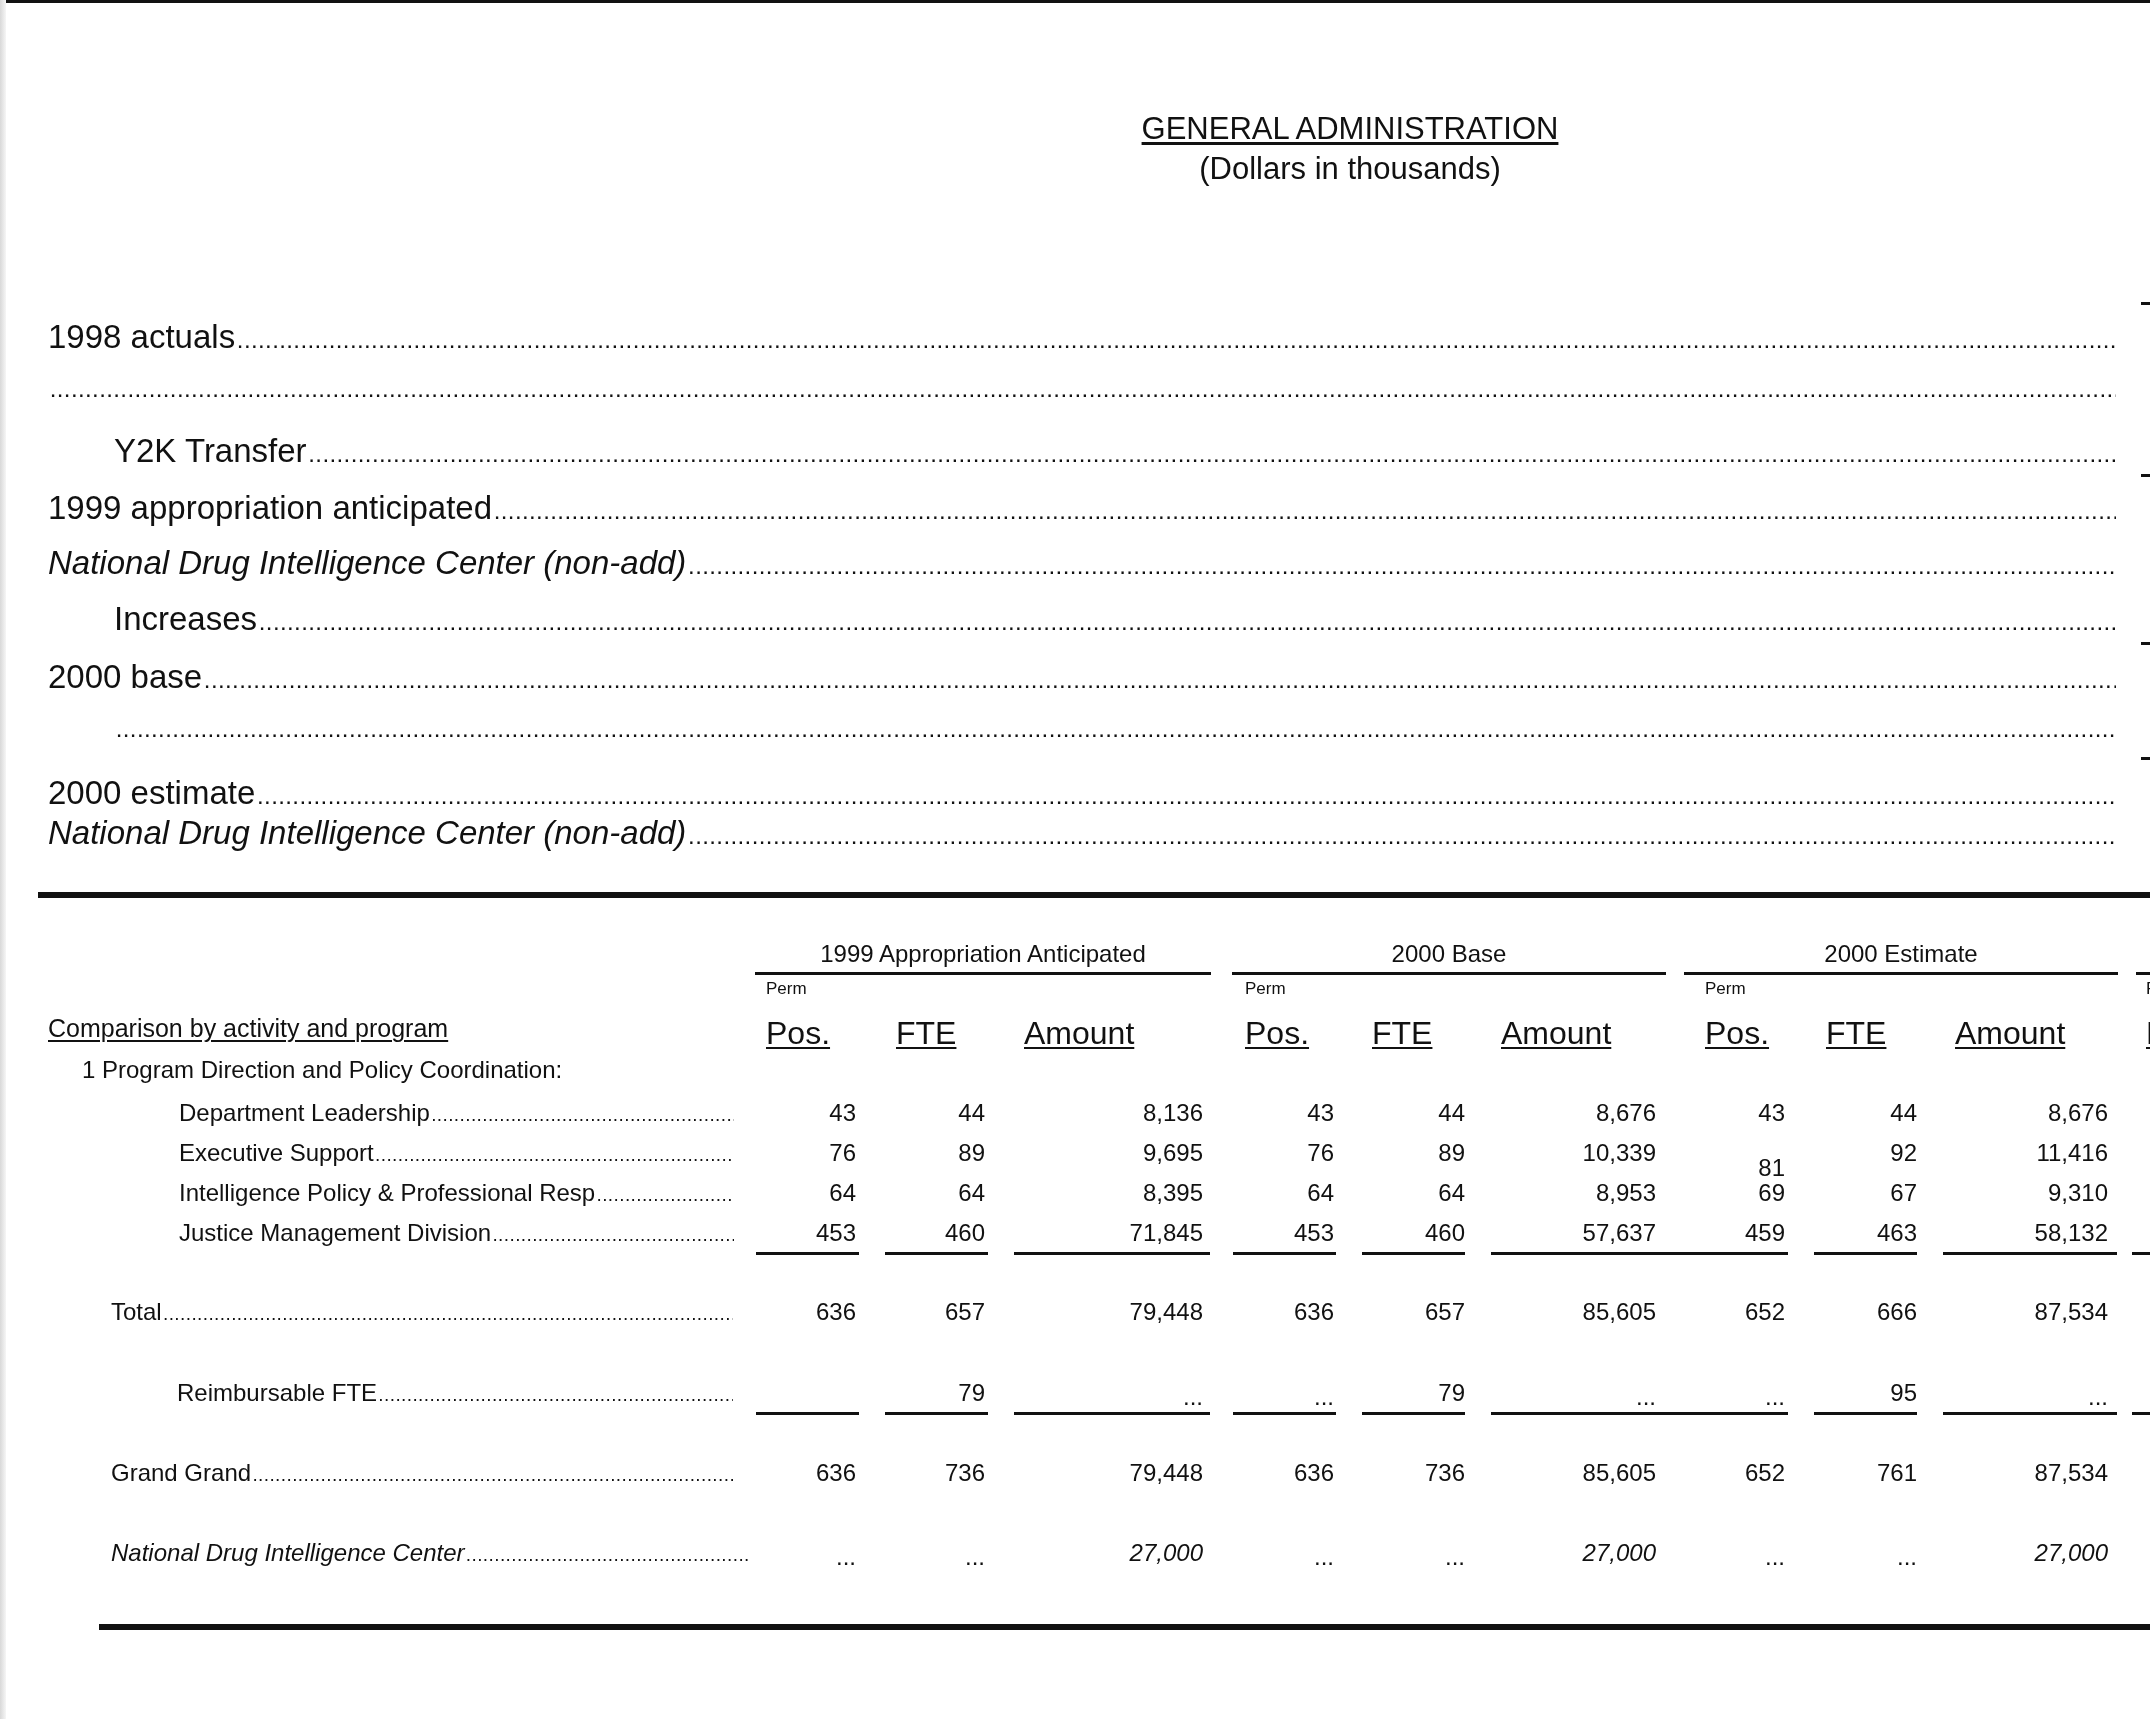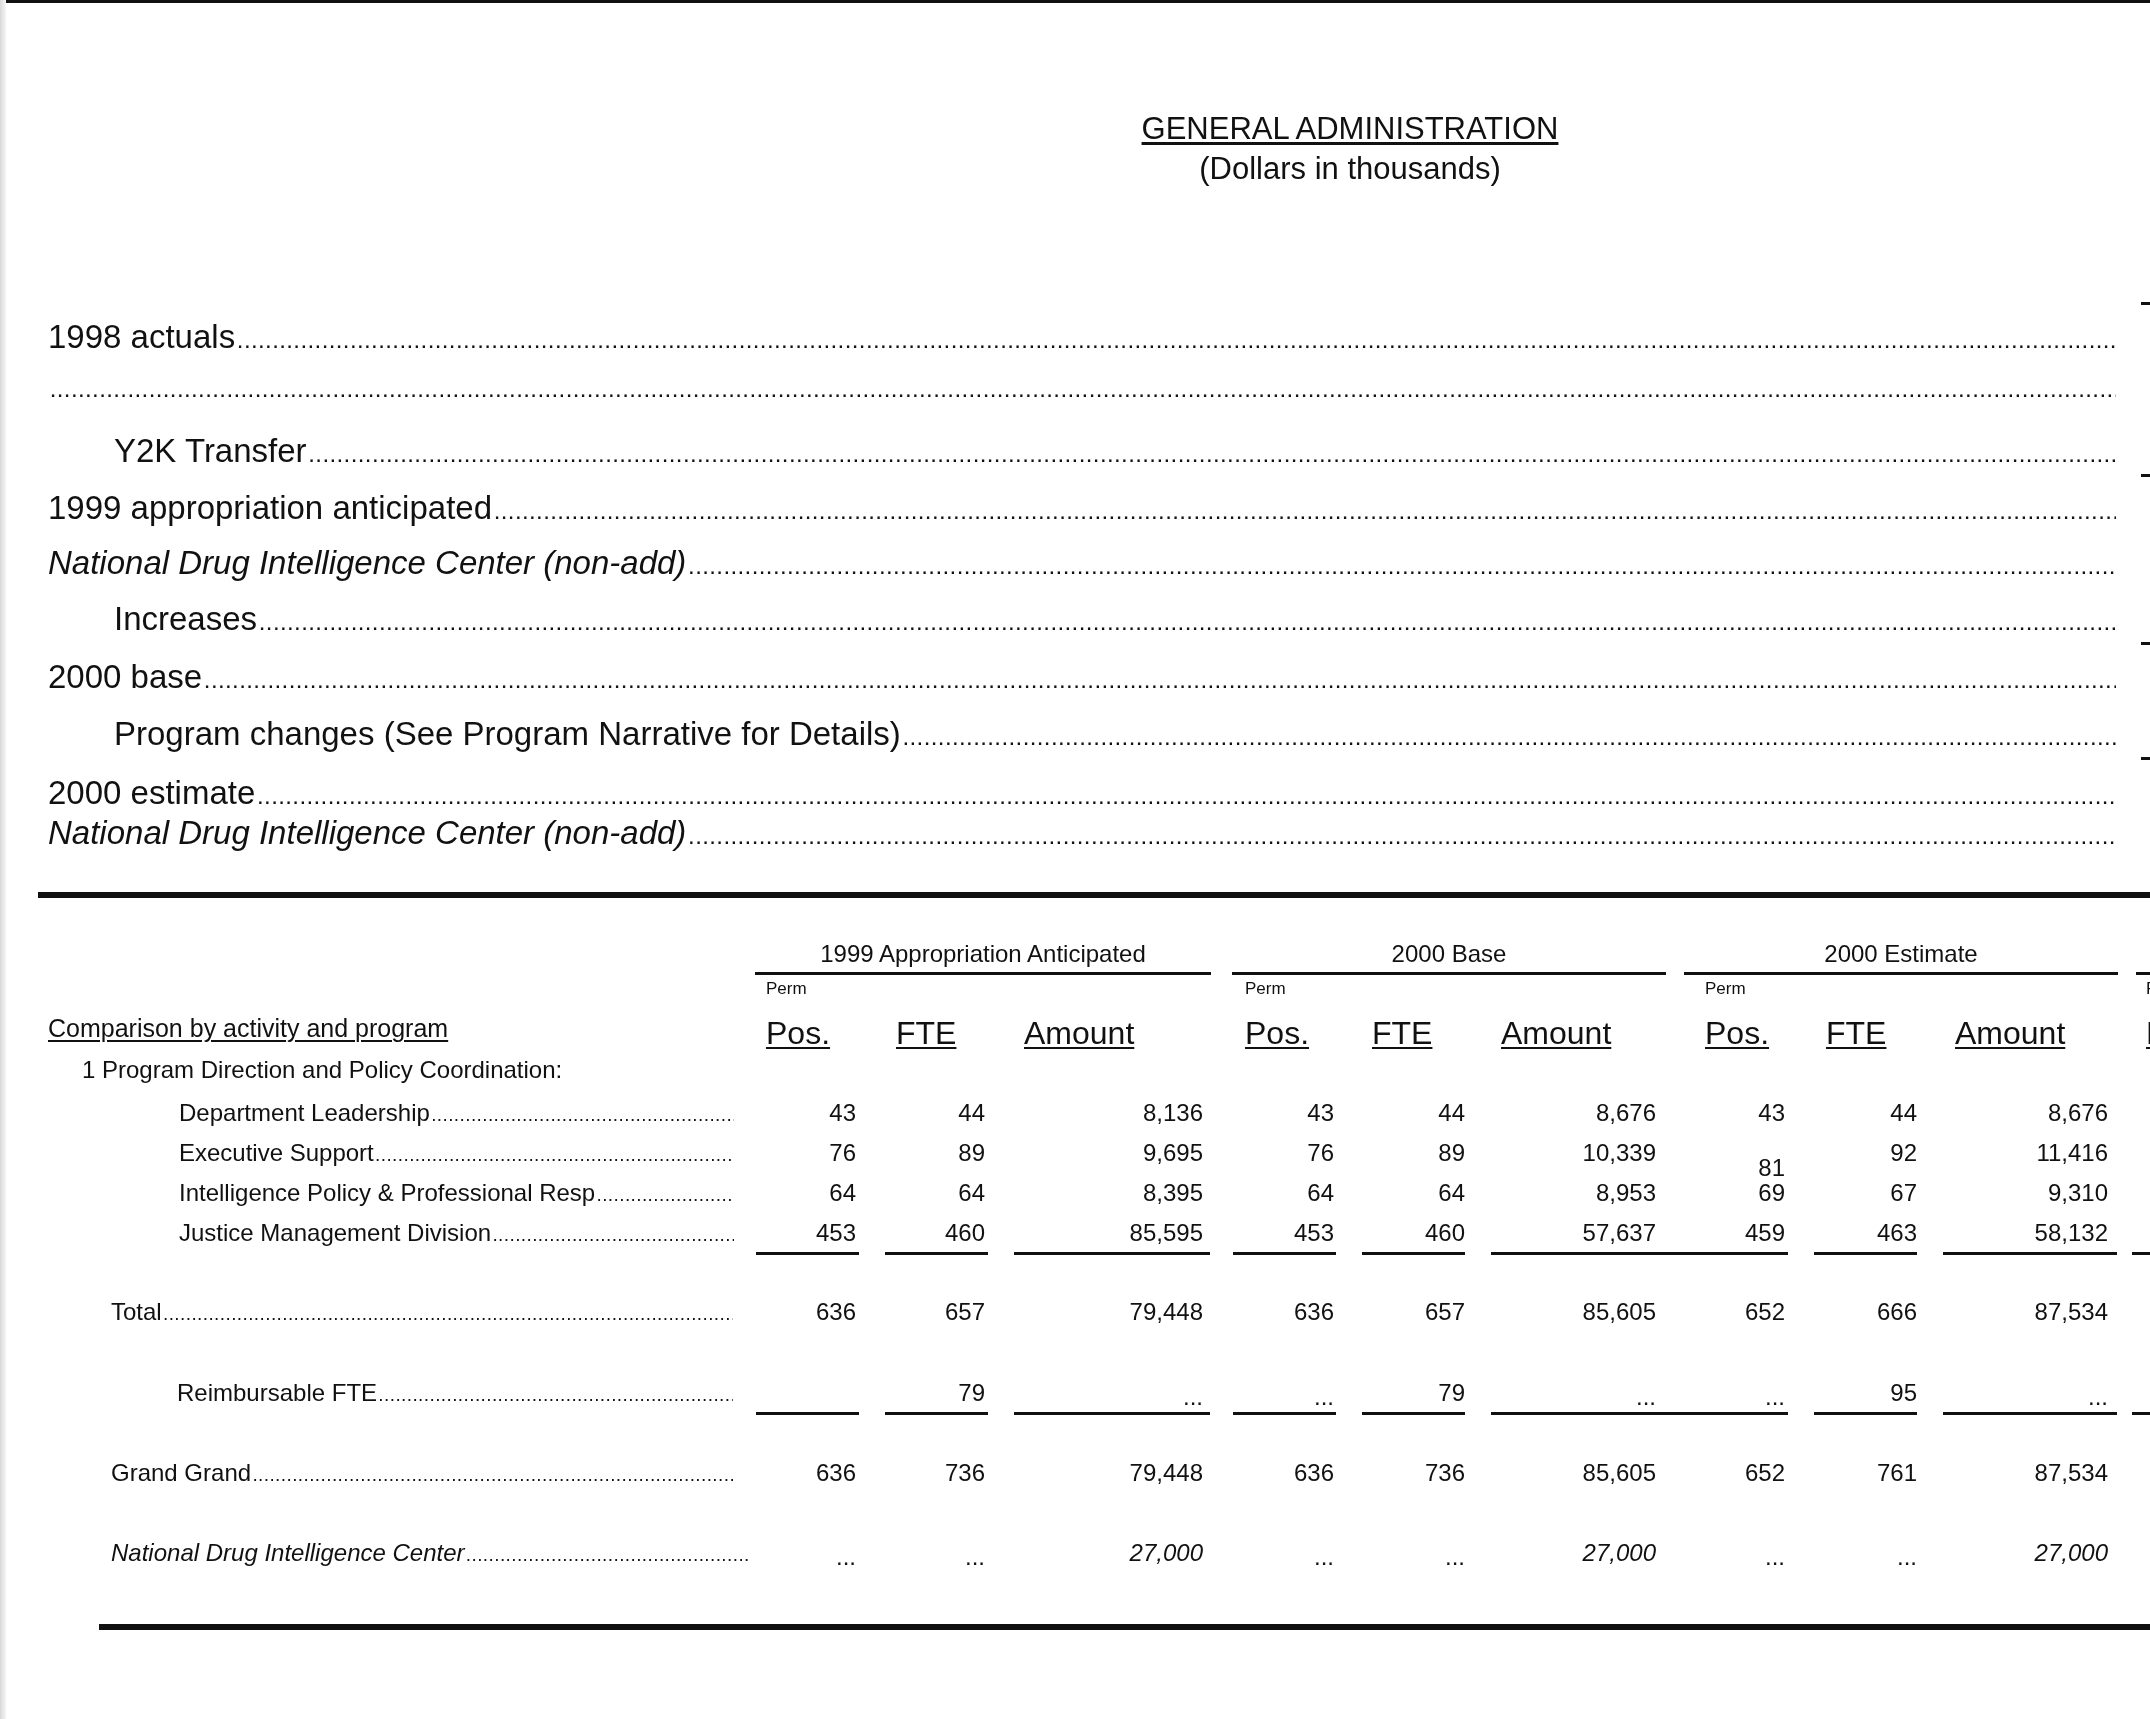--- a/index.html
+++ b/index.html
@@ -92,21 +92,20 @@
         <span class="leader">........................................................................................................................................................................................................................................................................................................................................................................................................................................................................................................................................................................................................................</span>
       </div>
       <div class="sum-val" style="top: 600px; left: 2088px; width: 172px;">...</div>
       <div class="sum-rule" style="left: 2141px; width: 134px; top: 642px;"></div>
       <div class="sum-label" style="left: 48px; top: 658px; width: 2068px;">
         <span class="txt">2000 base</span>
         <span class="leader">........................................................................................................................................................................................................................................................................................................................................................................................................................................................................................................................................................................................................................</span>
       </div>
       <div class="sum-val" style="top: 658px; left: 2088px; width: 172px;">636</div>
       <div class="sum-label" style="left: 114px; top: 715px; width: 2002px;">
-        <span class="txt">Program changes (See Program Narrative for Details)</span>
         <span class="leader">........................................................................................................................................................................................................................................................................................................................................................................................................................................................................................................................................................................................................................</span>
       </div>
       <div class="sum-val" style="top: 715px; left: 2088px; width: 172px;">16</div>
       <div class="sum-rule" style="left: 2141px; width: 134px; top: 757px;"></div>
       <div class="sum-label" style="left: 48px; top: 774px; width: 2068px;">
         <span class="txt">2000  estimate</span>
         <span class="leader">........................................................................................................................................................................................................................................................................................................................................................................................................................................................................................................................................................................................................................</span>
       </div>
       <div class="sum-val" style="top: 774px; left: 2088px; width: 172px;">652</div>
       <div class="sum-label italic" style="left: 48px; top: 814px; width: 2068px;">
@@ -188,21 +187,21 @@
       <div class="cmp-val" style="top: 1179px; left: 1604px; width: 181px;">69</div>
       <div class="cmp-val" style="top: 1179px; left: 1736px; width: 181px;">67</div>
       <div class="cmp-val" style="top: 1179px; left: 1927px; width: 181px;">9,310</div>
       <div class="cmp-val" style="top: 1179px; left: 2080px; width: 181px;">5</div>
       <div class="cmp-label" style="left: 179px; top: 1219px; width: 555px;">
         <span class="txt">Justice Management Division</span>
         <span class="leader">................................................................................................................................................................................................................................................................................................................................................................................................................</span>
       </div>
       <div class="cmp-val" style="top: 1219px; left: 675px; width: 181px;">453</div>
       <div class="cmp-val" style="top: 1219px; left: 804px; width: 181px;">460</div>
-      <div class="cmp-val" style="top: 1219px; left: 1022px; width: 181px;">85,595</div>
+      <div class="cmp-val" style="top: 1219px; left: 1022px; width: 181px;">71,845</div>
       <div class="cmp-val" style="top: 1219px; left: 1153px; width: 181px;">453</div>
       <div class="cmp-val" style="top: 1219px; left: 1284px; width: 181px;">460</div>
       <div class="cmp-val" style="top: 1219px; left: 1475px; width: 181px;">57,637</div>
       <div class="cmp-val" style="top: 1219px; left: 1604px; width: 181px;">459</div>
       <div class="cmp-val" style="top: 1219px; left: 1736px; width: 181px;">463</div>
       <div class="cmp-val" style="top: 1219px; left: 1927px; width: 181px;">58,132</div>
       <div class="cmp-val" style="top: 1219px; left: 2080px; width: 181px;">6</div>
       <div class="cell-rule" style="left: 756px; width: 103px; top: 1252px;"></div>
       <div class="cell-rule" style="left: 885px; width: 103px; top: 1252px;"></div>
       <div class="cell-rule" style="left: 1014px; width: 196px; top: 1252px;"></div>

